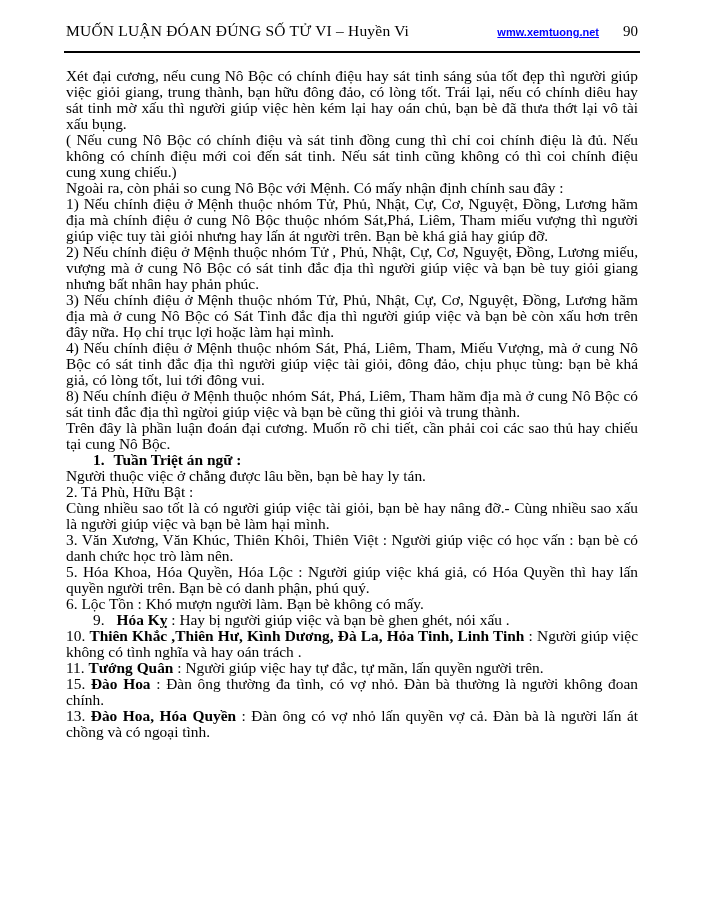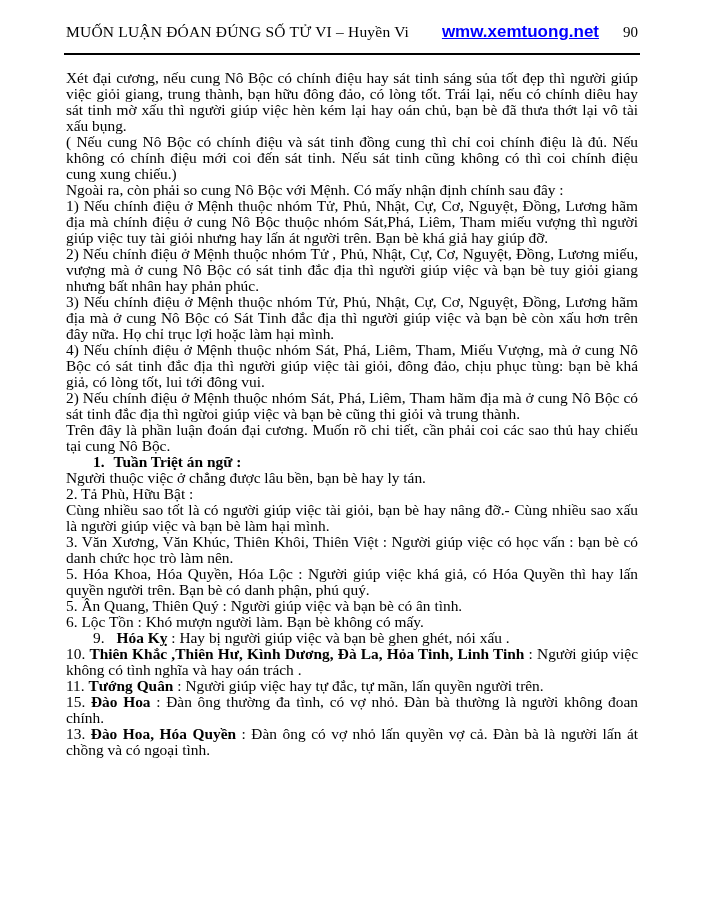--- a/index.html
+++ b/index.html
@@ -28,21 +28,21 @@
   .hdr-title {
     letter-spacing: 0.2px;
   }
   .hdr-right {
     display: flex;
     align-items: baseline;
   }
   .site-link {
     font-family: "Liberation Sans", sans-serif;
     font-weight: bold;
-    font-size: 17px;
+    font-size: 11px;
     color: #0000ff;
     text-decoration: underline;
     cursor: pointer;
   }
   .page-num {
     margin-left: 24px;
     font-size: 15px;
   }
   .divider {
     border: none;
@@ -79,29 +79,28 @@
   </div>
   <hr class="divider">
   <div class="body-text">
       <p class="para"><span>Xét đại cương, nếu cung Nô Bộc có chính điệu hay sát tinh sáng sủa tốt đẹp thì người giúp việc giỏi giang, trung thành, bạn hữu đông đảo, có lòng tốt. Trái lại, nếu có chính diêu hay sát tinh mờ xấu thì người giúp việc hèn kém lại hay oán chủ, bạn bè đã thưa thớt lại vô tài xấu bụng.</span></p>
       <p class="para"><span>( Nếu cung Nô Bộc có chính điệu và sát tinh đồng cung thì chỉ coi chính điệu là đủ. Nếu không có chính điệu mới coi đến sát tinh. Nếu sát tinh cũng không có thì coi chính điệu cung xung chiếu.)</span></p>
       <p class="para"><span>Ngoài ra, còn phải so cung Nô Bộc với Mệnh. Có mấy nhận định chính sau đây :</span></p>
       <p class="para"><span>1) Nếu chính điệu ở Mệnh thuộc nhóm Tử, Phủ, Nhật, Cự, Cơ, Nguyệt, Đồng, Lương hãm địa mà chính điệu ở cung Nô Bộc thuộc nhóm Sát,Phá, Liêm, Tham miếu vượng thì người giúp việc tuy tài giỏi nhưng hay lấn át người trên. Bạn bè khá giả hay giúp đỡ.</span></p>
       <p class="para"><span>2) Nếu chính điệu ở Mệnh thuộc nhóm Tử , Phủ, Nhật, Cự, Cơ, Nguyệt, Đồng, Lương miếu, vượng mà ở cung Nô Bộc có sát tinh đắc địa thì người giúp việc và bạn bè tuy giỏi giang nhưng bất nhân hay phản phúc.</span></p>
       <p class="para"><span>3) Nếu chính điệu ở Mệnh thuộc nhóm Tử, Phủ, Nhật, Cự, Cơ, Nguyệt, Đồng, Lương hãm địa mà ở cung Nô Bộc có Sát Tinh đắc địa thì người giúp việc và bạn bè còn xấu hơn trên đây nữa. Họ chỉ trục lợi hoặc làm hại mình.</span></p>
       <p class="para"><span>4) Nếu chính điệu ở Mệnh thuộc nhóm Sát, Phá, Liêm, Tham, Miếu Vượng, mà ở cung Nô Bộc có sát tinh đắc địa thì người giúp việc tài giỏi, đông đảo, chịu phục tùng: bạn bè khá giả, có lòng tốt, lui tới đông vui.</span></p>
-      <p class="para"><span>2) Nếu chính điệu ở Mệnh thuộc nhóm Sát, Phá, Liêm, Tham hãm địa mà ở cung Nô Bộc có sát tinh đắc địa thì ngừoi giúp việc và bạn bè cũng thi giỏi và trung thành.</span></p>
+      <p class="para"><span>8) Nếu chính điệu ở Mệnh thuộc nhóm Sát, Phá, Liêm, Tham hãm địa mà ở cung Nô Bộc có sát tinh đắc địa thì ngừoi giúp việc và bạn bè cũng thi giỏi và trung thành.</span></p>
       <p class="para"><span>Trên đây là phần luận đoán đại cương. Muốn rõ chi tiết, cần phải coi các sao thủ hay chiếu tại cung Nô Bộc.</span></p>
       <p class="para indent"><span class="bold" style="margin-right: 9px;">1.</span><span class="bold">Tuần Triệt án ngữ :</span></p>
       <p class="para"><span>Người thuộc việc ở chẳng được lâu bền, bạn bè hay ly tán.</span></p>
       <p class="para"><span>2. Tả Phù, Hữu Bật :</span></p>
       <p class="para"><span>Cùng nhiều sao tốt là có người giúp việc tài giỏi, bạn bè hay nâng đỡ.- Cùng nhiều sao xấu là người giúp việc và bạn bè làm hại mình.</span></p>
       <p class="para"><span>3. Văn Xương, Văn Khúc, Thiên Khôi, Thiên Việt : Người giúp việc có học vấn : bạn bè có danh chức học trò làm nên.</span></p>
       <p class="para"><span>5. Hóa Khoa, Hóa Quyền, Hóa Lộc : Người giúp việc khá giả, có Hóa Quyền thì hay lấn quyền người trên. Bạn bè có danh phận, phú quý.</span></p>
-      <p class="para"><span>5. Ân Quang, Thiên Quý : Người giúp việc và bạn bè có ân tình.</span></p>
       <p class="para"><span>6. Lộc Tồn : Khó mượn người làm. Bạn bè không có mấy.</span></p>
       <p class="para indent"><span style="margin-right: 12px;">9.</span><span class="bold">Hóa Kỵ</span><span> : Hay bị người giúp việc và bạn bè ghen ghét, nói xấu .</span></p>
       <p class="para"><span>10. </span><span class="bold">Thiên Khắc ,Thiên Hư, Kình Dương, Đà La, Hỏa Tinh, Linh Tinh</span><span> : Người giúp việc không có tình nghĩa và hay oán trách .</span></p>
       <p class="para"><span>11. </span><span class="bold">Tướng Quân</span><span> : Người giúp việc hay tự đắc, tự mãn, lấn quyền người trên.</span></p>
       <p class="para"><span>15. </span><span class="bold">Đào Hoa</span><span> : Đàn ông thường đa tình, có vợ nhỏ. Đàn bà thường là người không đoan chính.</span></p>
       <p class="para"><span>13. </span><span class="bold">Đào Hoa, Hóa Quyền</span><span> : Đàn ông có vợ nhỏ lấn quyền vợ cả. Đàn bà là người lấn át chồng và có ngoại tình.</span></p>
     </div>
 </div>
 
 </body></html>

